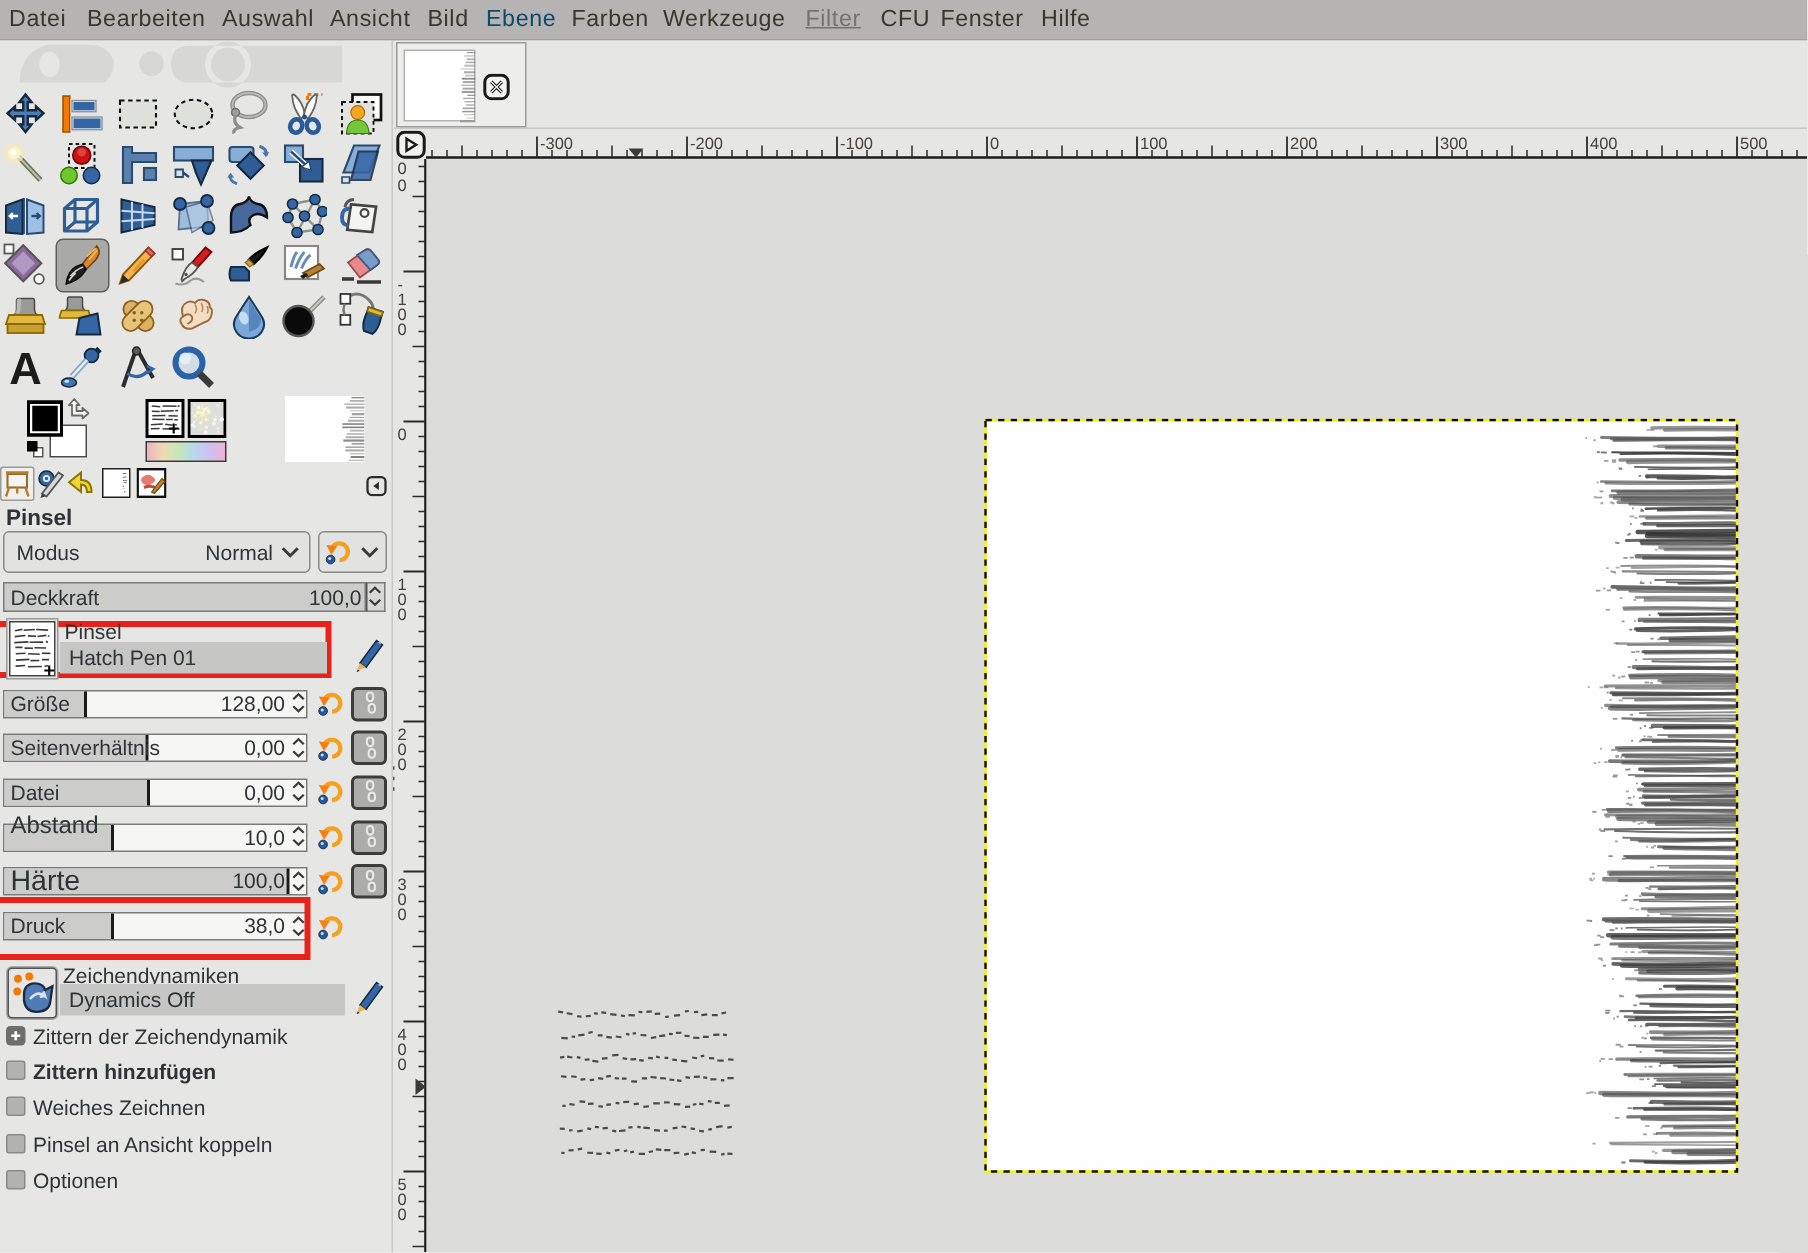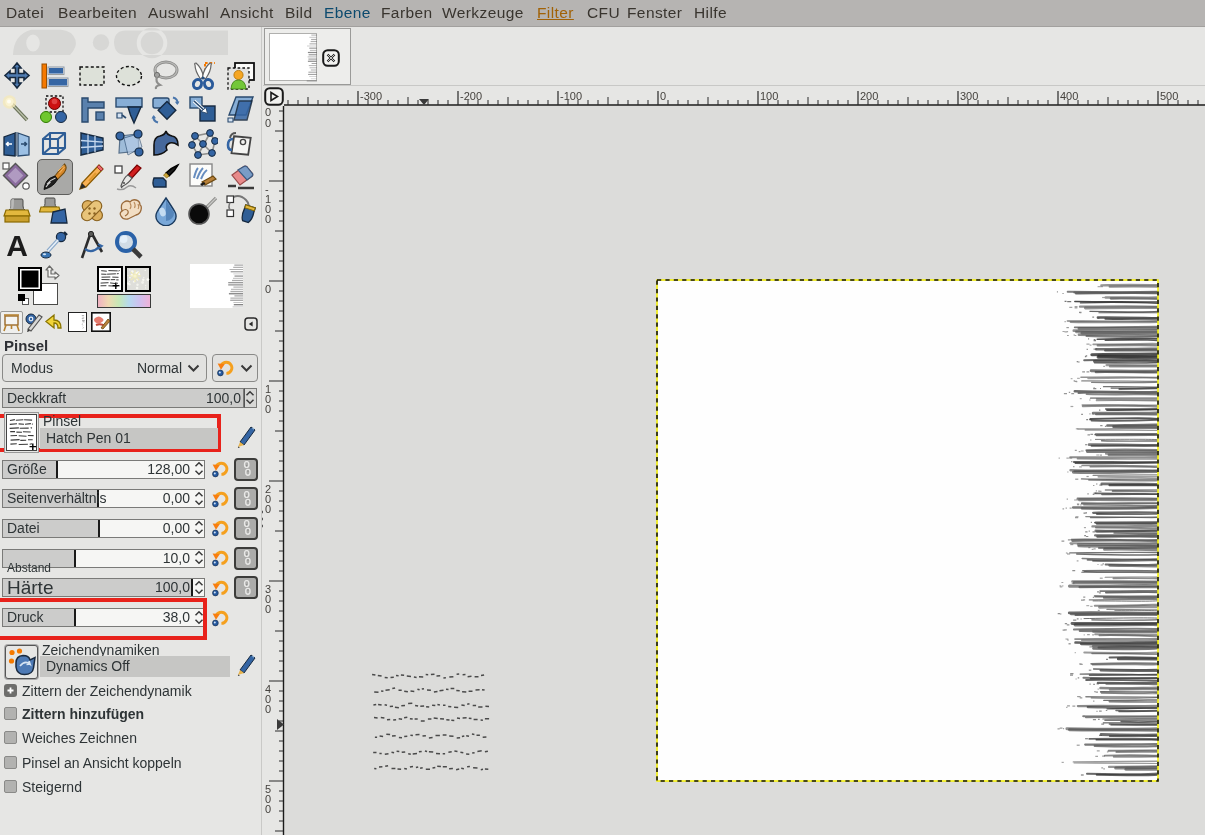--- a/index.html
+++ b/index.html
@@ -10,21 +10,21 @@
 
 <div class="abs" style="left:0;top:0;width:1205px;height:27px;background:#b6b4b2;border-bottom:1px solid #a2a09e;"></div>
 <div class="txt" style="left:6px;top:0;line-height:26px;font-size:15.5px;letter-spacing:0.4px;color:#39352f;">Datei</div>
 <div class="txt" style="left:58px;top:0;line-height:26px;font-size:15.5px;letter-spacing:0.4px;color:#39352f;">Bearbeiten</div>
 <div class="txt" style="left:148px;top:0;line-height:26px;font-size:15.5px;letter-spacing:0.4px;color:#39352f;">Auswahl</div>
 <div class="txt" style="left:220px;top:0;line-height:26px;font-size:15.5px;letter-spacing:0.4px;color:#39352f;">Ansicht</div>
 <div class="txt" style="left:285px;top:0;line-height:26px;font-size:15.5px;letter-spacing:0.4px;color:#39352f;">Bild</div>
 <div class="txt" style="left:324px;top:0;line-height:26px;font-size:15.5px;letter-spacing:0.4px;color:#0c4a6e;">Ebene</div>
 <div class="txt" style="left:381px;top:0;line-height:26px;font-size:15.5px;letter-spacing:0.4px;color:#39352f;">Farben</div>
 <div class="txt" style="left:442px;top:0;line-height:26px;font-size:15.5px;letter-spacing:0.4px;color:#39352f;">Werkzeuge</div>
-<div class="txt" style="left:537px;top:0;line-height:26px;font-size:15.5px;letter-spacing:0.4px;color:#a16207;text-decoration:underline;">Filter</div>
+<div class="txt" style="left:537px;top:0;line-height:26px;font-size:15.5px;letter-spacing:0.4px;color:#737373;text-decoration:underline;">Filter</div>
 <div class="txt" style="left:587px;top:0;line-height:26px;font-size:15.5px;letter-spacing:0.4px;color:#39352f;">CFU</div>
 <div class="txt" style="left:627px;top:0;line-height:26px;font-size:15.5px;letter-spacing:0.4px;color:#39352f;">Fenster</div>
 <div class="txt" style="left:694px;top:0;line-height:26px;font-size:15.5px;letter-spacing:0.4px;color:#39352f;">Hilfe</div>
 <div class="abs" style="left:0;top:27px;width:262px;height:808px;background:#e6e6e4;"></div>
 <div class="abs" style="left:261px;top:27px;width:1px;height:808px;background:#c9c9c7;"></div>
 <svg class="abs" style="left:0;top:27px;" width="262" height="60" viewBox="0 0 262 60">
 <g fill="#d7d7d5">
 <path fill-rule="evenodd" d="M 13 28 Q 13.5 8 31 2.8 L 61 2.8 Q 72 3.5 75.5 13 Q 77.5 20 70 28 Z
 M 26.2 16 a 6.8 8.6 0 1 0 13.6 0 a 6.8 8.6 0 1 0 -13.6 0 Z"></path>
 <circle cx="101" cy="15.5" r="8.2"></circle>
@@ -476,21 +476,21 @@
 <svg class="abs" style="left:242px;top:520.0px;" width="10" height="15" viewBox="0 0 10 15">
       <g fill="none" stroke="#e8e8e6" stroke-width="1.4">
         <rect x="2.6" y="0.6" width="4.2" height="5.8" rx="2.1"></rect>
         <rect x="3.8" y="8.4" width="4.2" height="5.8" rx="2.1"></rect>
       </g>
       <path d="M4.7 4 V5.4 M6 9.4 V10.8" stroke="#8a8a88" stroke-width="1"></path>
     </svg>
 <div class="abs" style="left:2px;top:548.5px;width:203px;height:19px;border:1px solid #7a7a78;background:#f6f6f4;"></div>
 <div class="abs" style="left:3px;top:549.5px;width:71.0px;height:17px;background:#cccccb;"></div>
 <div class="abs" style="left:74.0px;top:549.5px;width:2px;height:17px;background:#1a1a1a;"></div>
-<div class="txt" style="left:7px;top:559px;line-height:19px;font-size:12px;">Abstand</div>
+<div class="txt" style="left:7px;top:541px;line-height:19px;font-size:16px;">Abstand</div>
 <div class="txt" style="left:120px;top:548.5px;width:70px;line-height:19px;font-size:14px;text-align:right;">10,0</div>
 <svg class="abs" style="left:194px;top:550px;" width="10" height="15" viewBox="0 0 10 15">
       <path d="M1.5 5.2 L5 1.8 L8.5 5.2 M1.5 9.8 L5 13.2 L8.5 9.8" fill="none" stroke="#3a3a3a" stroke-width="1.5"></path>
     </svg>
 <svg class="abs" style="left:211px;top:549px;" width="18" height="18" viewBox="0 0 18 18">
 <path d="M 10.4 14.4 A 5.6 5.6 0 1 0 5.4 6.0" fill="none" stroke="#f5a01e" stroke-width="2.9"></path>
 <path d="M 1.6 4.4 L 8.8 5.0 L 5.0 10.8 Z" fill="#f87e10"></path>
 <circle cx="4.4" cy="14.0" r="2.9" fill="#2458a0" stroke="#16293f" stroke-width="0.6"></circle>
 <circle cx="3.8" cy="13.4" r="1.0" fill="#cfe2f4"></circle>
 </svg>
@@ -561,21 +561,21 @@
       <path d="M6.5 3.5 V9.5 M3.5 6.5 H9.5" stroke="#fff" stroke-width="1.8"></path>
     </svg>
 <div class="txt" style="left:22px;top:683px;font-size:14px;">Zittern der Zeichendynamik</div>
 <div class="abs" style="left:4px;top:706.5px;width:13px;height:13px;background:#b2b2b0;border:1px solid #8a8a88;border-radius:2px;"></div>
 <div class="txt" style="left:22px;top:705.5px;font-size:14px;font-weight:bold;">Zittern hinzufügen</div>
 <div class="abs" style="left:4px;top:731.0px;width:13px;height:13px;background:#b2b2b0;border:1px solid #8a8a88;border-radius:2px;"></div>
 <div class="txt" style="left:22px;top:730.0px;font-size:14px;">Weiches Zeichnen</div>
 <div class="abs" style="left:4px;top:756.0px;width:13px;height:13px;background:#b2b2b0;border:1px solid #8a8a88;border-radius:2px;"></div>
 <div class="txt" style="left:22px;top:755.0px;font-size:14px;">Pinsel an Ansicht koppeln</div>
 <div class="abs" style="left:4px;top:780.0px;width:13px;height:13px;background:#b2b2b0;border:1px solid #8a8a88;border-radius:2px;"></div>
-<div class="txt" style="left:22px;top:779.0px;font-size:14px;">Steigernd</div>
+<div class="txt" style="left:22px;top:779.0px;font-size:14px;">Optionen</div>
 <svg class="abs" style="left:262px;top:510px;" width="5" height="22" viewBox="0 0 5 22">
       <path d="M0 2 h5 M0 9 h5 M0 16 h5" stroke="#555" stroke-width="2.4"></path>
     </svg>
 <div class="abs" style="left:263px;top:27px;width:942px;height:59px;background:#e6e6e4;"></div>
 <div class="abs" style="left:263px;top:85px;width:942px;height:1px;background:#c8c8c6;"></div>
 <div class="abs" style="left:264px;top:28px;width:87px;height:57px;background:#ededeb;border:1px solid #9a9a98;"></div>
 <div class="abs" style="left:269px;top:33px;width:48px;height:48px;background:#fff;border:1px solid #b0b0ae;"></div>
 <svg class="abs" style="left:322px;top:49px;" width="18" height="18" viewBox="0 0 18 18">
       <rect x="1.2" y="1.2" width="15.6" height="15.6" rx="4.5" fill="#f2f2f0" stroke="#1a1a1a" stroke-width="2"></rect>
       <path d="M5.5 5.5 L12.5 12.5 M12.5 5.5 L5.5 12.5" stroke="#1a1a1a" stroke-width="2.2"></path>

